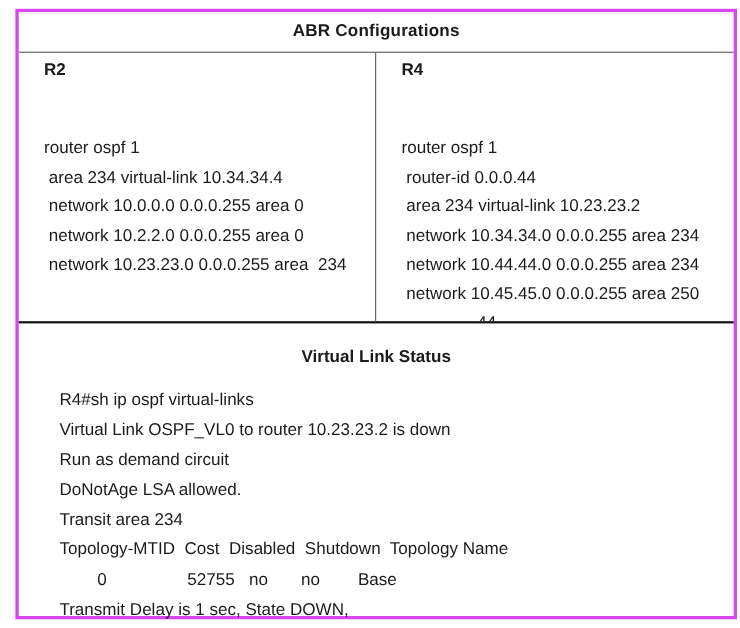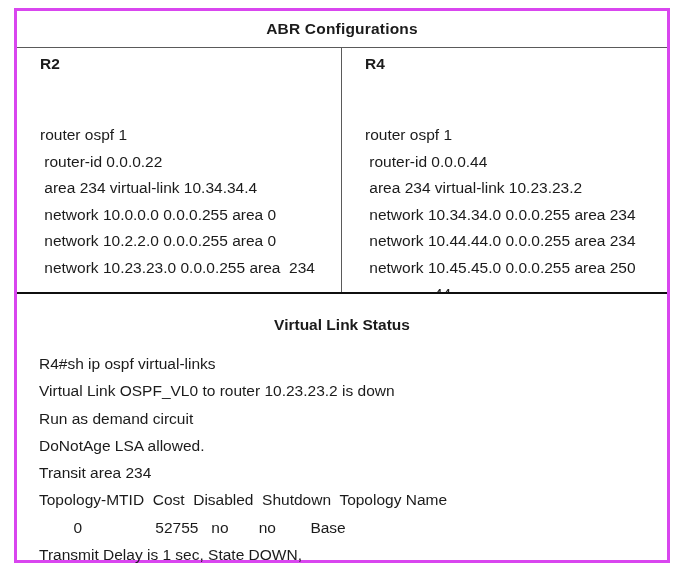--- a/index.html
+++ b/index.html
@@ -72,37 +72,37 @@
     font-weight: 700;
     line-height: 22px;
   }
   .vl-lines {
     padding: 14px 0 0 22px;
   }
   .vl-line {
     font-size: 15.5px;
     line-height: 27.3px;
     white-space: pre;
+    margin-left: 15px;
   }
 </style>
 </head>
 <body>
 
 <div class="frame">
 
   <div class="abr-header">
     <span>ABR Configurations</span>
   </div>
 
   <div class="columns">
 
     <div class="col left">
       <div class="col-heading">R2</div>
       <div class="cfg-line">router ospf 1</div>
-      <div class="cfg-line"> router-id 0.0.0.22</div>
       <div class="cfg-line"> area 234 virtual-link 10.34.34.4</div>
       <div class="cfg-line"> network 10.0.0.0 0.0.0.255 area 0</div>
       <div class="cfg-line"> network 10.2.2.0 0.0.0.255 area 0</div>
       <div class="cfg-line"> network 10.23.23.0 0.0.0.255 area  234</div>
     </div>
 
     <div class="col">
       <div class="col-heading">R4</div>
       <div class="cfg-line">router ospf 1</div>
       <div class="cfg-line"> router-id 0.0.0.44</div>

